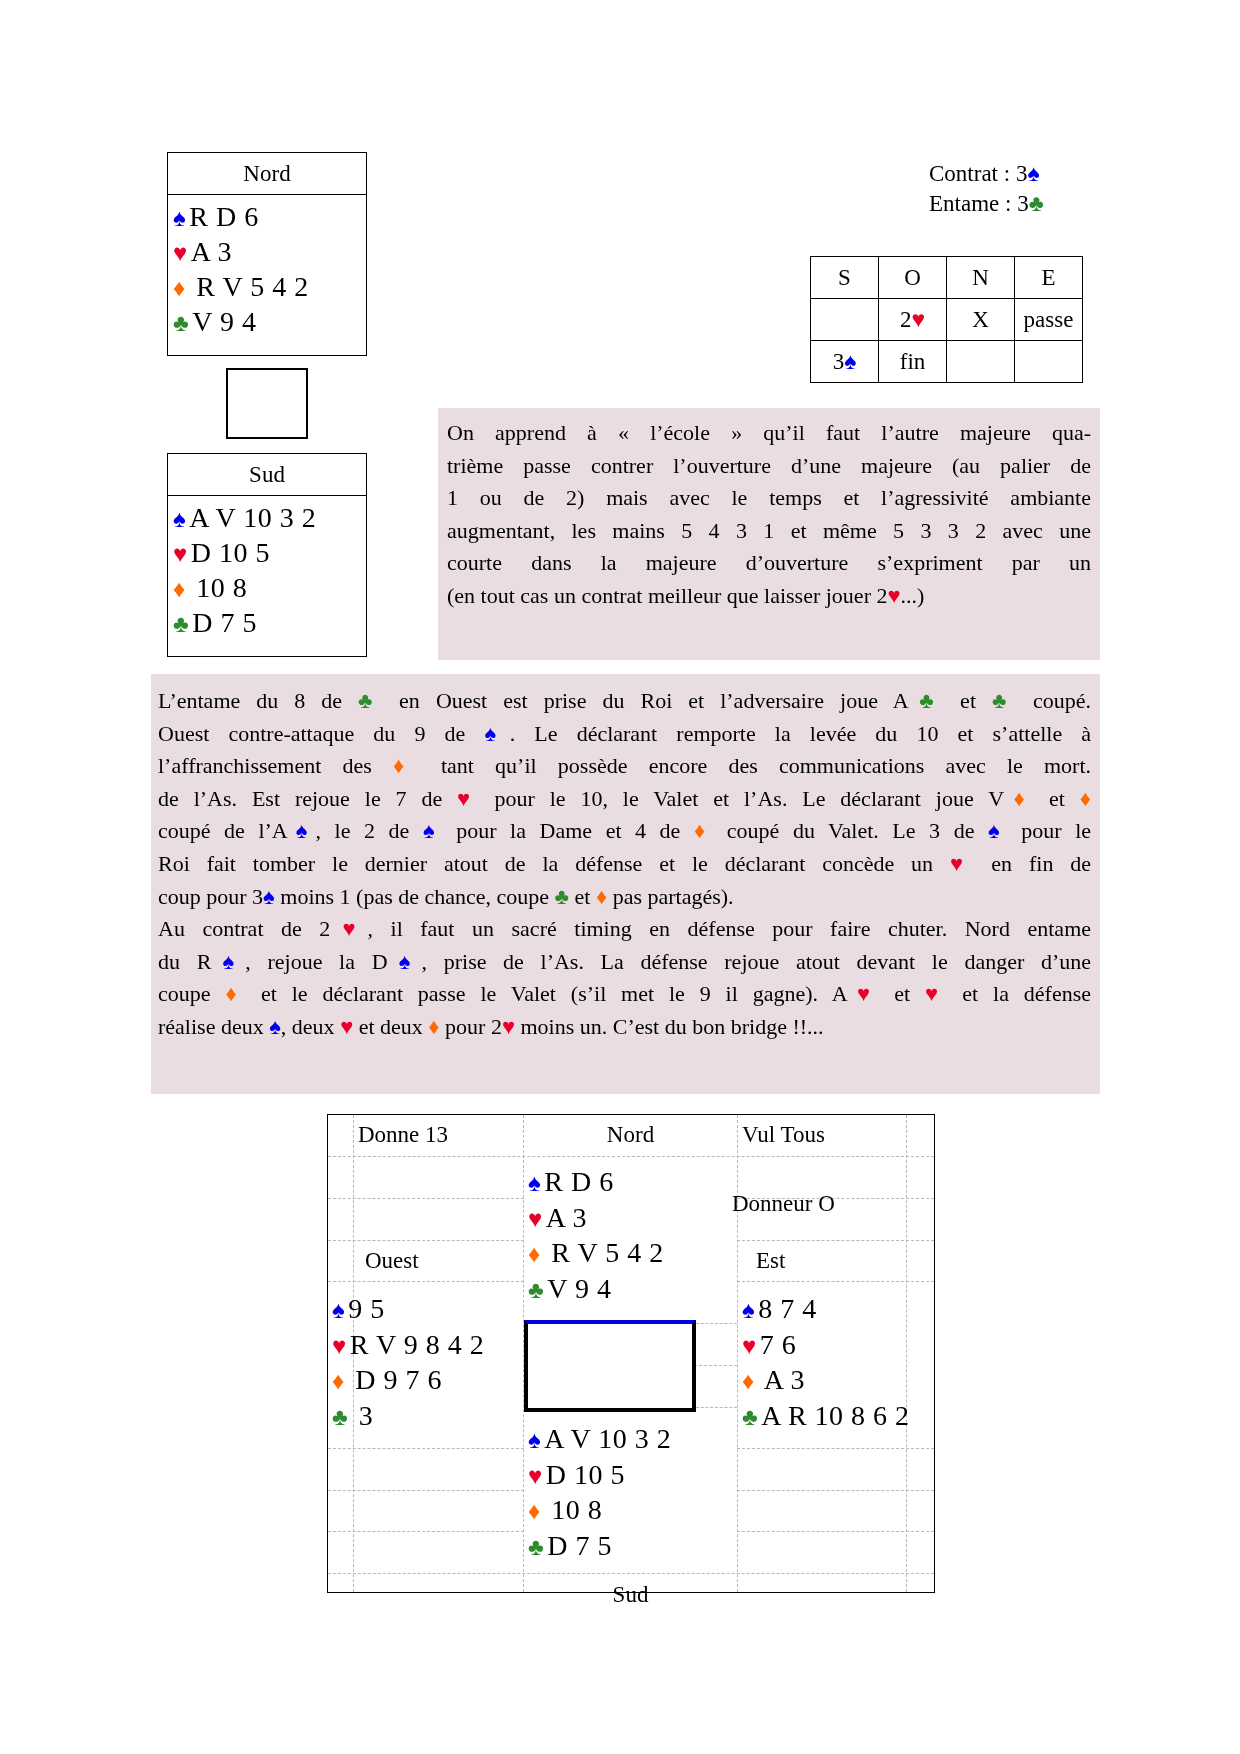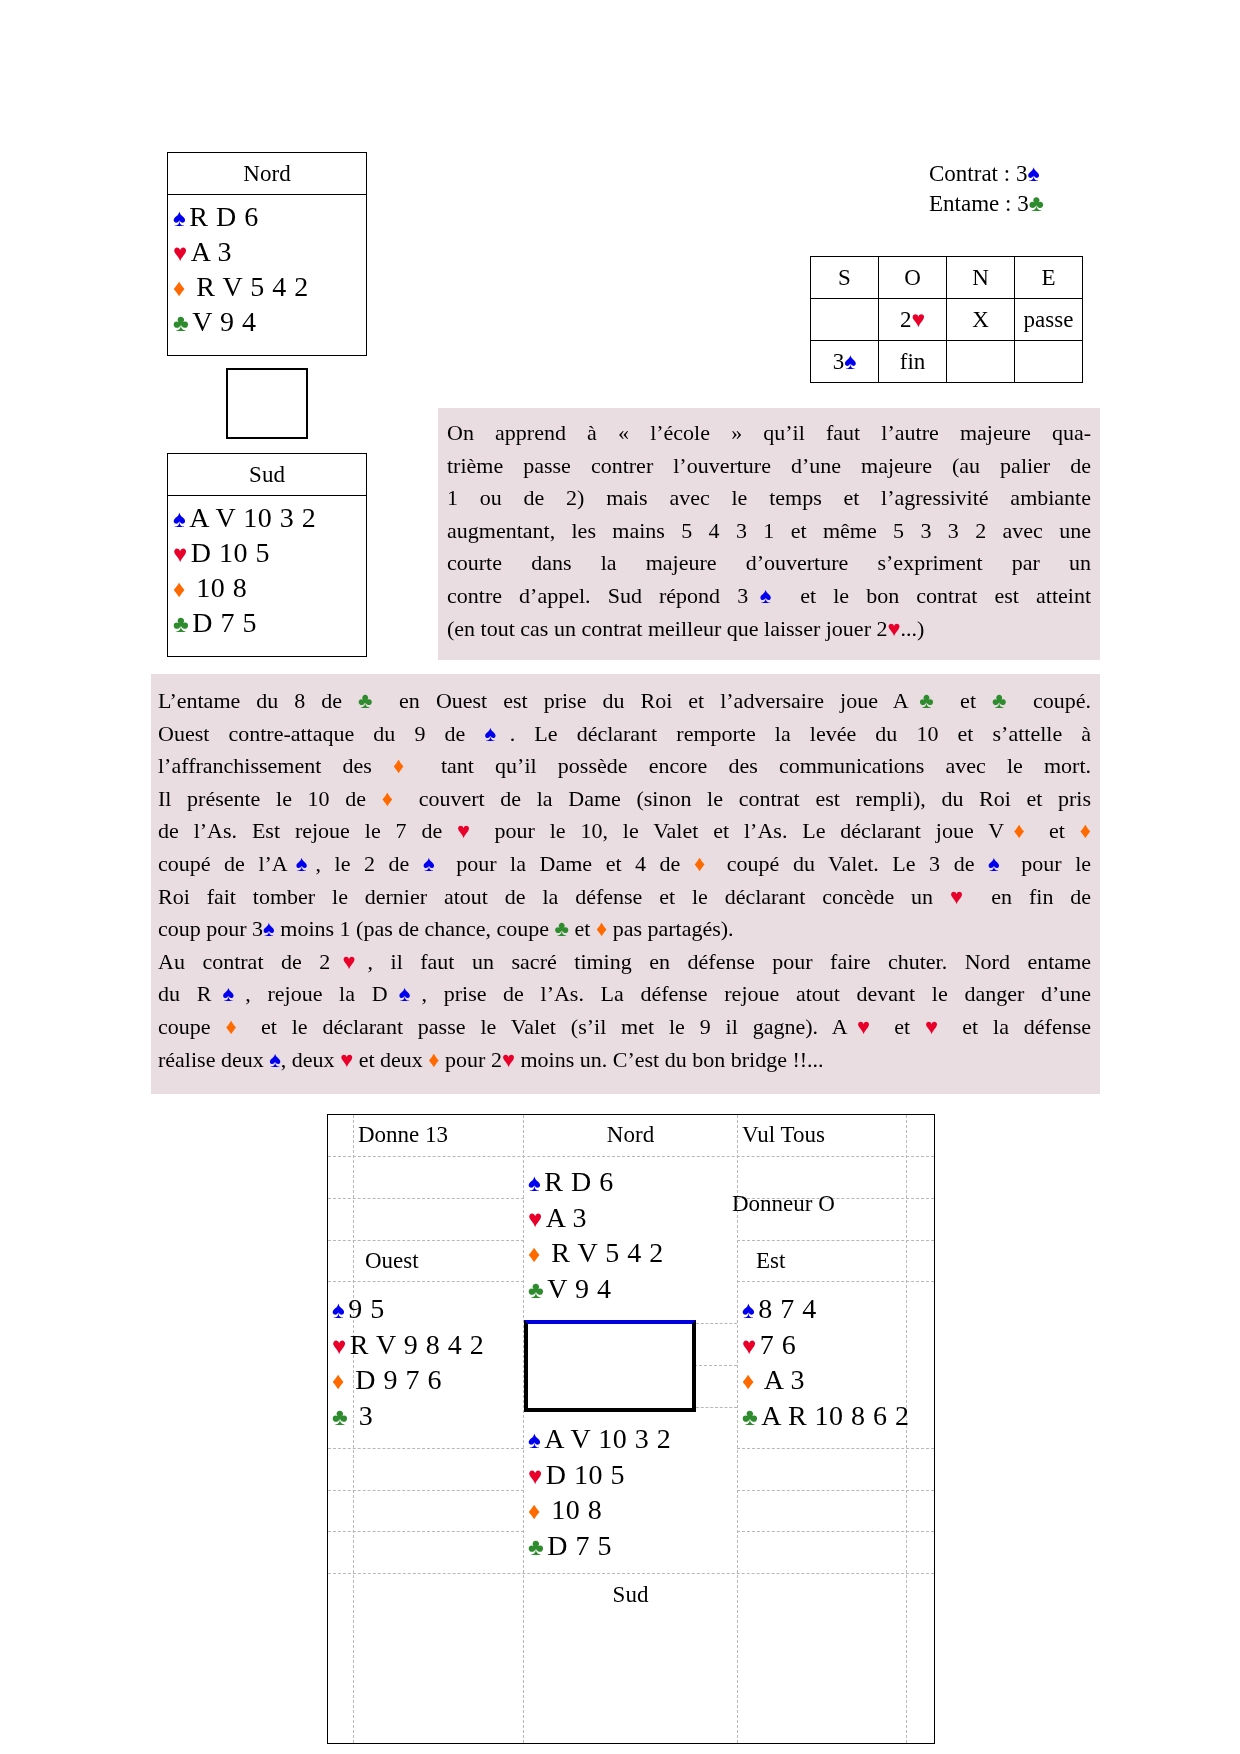--- a/index.html
+++ b/index.html
@@ -23,21 +23,21 @@
   .info { position:absolute; font-size:23px; line-height:30px; text-align:left; }
 
   table.bid { position:absolute; border-collapse:collapse; }
   table.bid td { border:1.3px solid #000; width:67px; height:41px; text-align:center;
                  font-size:23px; padding:0; }
 
   .pink { position:absolute; background:#eadde2; box-sizing:border-box; }
   .pink p { margin:0; font-size:22px; line-height:32.6px; text-align:justify; }
 
   
-  .deal { position:absolute; left:327px; top:1114px; width:608px; height:630px;
+  .deal { position:absolute; left:327px; top:1114px; width:608px; height:479px;
           border:1.3px solid #000; box-sizing:border-box; }
   .deal .vl { position:absolute; top:0; bottom:0; border-left:1px dashed #b8b8b8; }
   .deal .hl { position:absolute; height:0; border-top:1px dashed #b8b8b8; }
   .deal .lbl { position:absolute; font-size:23px; line-height:28px; white-space:nowrap; }
   .deal .hand { position:absolute; }
   .deal .hand .handline { font-size:28px; line-height:35.5px; height:35.5px; }
   .table-center { position:absolute; left:196px; top:205px; width:172px; height:92px;
                   border:4px solid #000; border-top:4px solid #0000dd; box-sizing:border-box; background:#fff; }
 </style>
 </head>
@@ -94,29 +94,27 @@
   </tr>
 </tbody>
   </table>
 
 <div class="pink" style="left:438px; top:408px; width:662px; height:252px; padding:9px 9px 0 9px;">
   <p style="text-align-last:justify;">On apprend à « l’école » qu’il faut l’autre majeure qua-</p>
   <p style="text-align-last:justify;">trième passe contrer l’ouverture d’une majeure (au palier de</p>
   <p style="text-align-last:justify;">1 ou de 2) mais avec le temps et l’agressivité ambiante</p>
   <p style="text-align-last:justify;">augmentant, les mains 5 4 3 1 et même 5 3 3 2 avec une</p>
   <p style="text-align-last:justify;">courte dans la majeure d’ouverture s’expriment par un</p>
-  <p style="text-align-last:justify;"><span>contre d’appel. Sud répond 3</span><span class="sp">♠</span><span> et le bon contrat est atteint</span></p>
   <p><span>(en tout cas un contrat meilleur que laisser jouer 2</span><span class="he">♥</span><span>...)</span></p>
 </div>
 
 <div class="pink" id="comm2" style="left:151px; top:674px; width:949px; height:420px; padding:11px 9px 0 7px;">
     <p style="text-align-last: justify;"><span>L’entame du 8 de </span><span class="cl">♣</span><span> en Ouest est prise du Roi et l’adversaire joue A</span><span class="cl">♣</span><span> et </span><span class="cl">♣</span><span> coupé.</span></p>
     <p style="text-align-last: justify;"><span>Ouest contre-attaque du 9 de </span><span class="sp">♠</span><span>. Le déclarant remporte la levée du 10 et s’attelle à</span></p>
     <p style="text-align-last: justify;"><span>l’affranchissement des </span><span class="di">♦</span><span> tant qu’il possède encore des communications avec le mort.</span></p>
-    <p style="text-align-last: justify;"><span>Il présente le 10 de </span><span class="di">♦</span><span> couvert de la Dame (sinon le contrat est rempli), du Roi et pris</span></p>
     <p style="text-align-last: justify;"><span>de l’As. Est rejoue le 7 de </span><span class="he">♥</span><span> pour le 10, le Valet et l’As. Le déclarant joue V</span><span class="di">♦</span><span> et </span><span class="di">♦</span></p>
     <p style="text-align-last: justify;"><span>coupé de l’A</span><span class="sp">♠</span><span>, le 2 de </span><span class="sp">♠</span><span> pour la Dame et 4 de </span><span class="di">♦</span><span> coupé du Valet. Le 3 de </span><span class="sp">♠</span><span> pour le</span></p>
     <p style="text-align-last: justify;"><span>Roi fait tomber le dernier atout de la défense et le déclarant concède un </span><span class="he">♥</span><span> en fin de</span></p>
     <p style="text-align-last: left;"><span>coup pour 3</span><span class="sp">♠</span><span> moins 1 (pas de chance, coupe </span><span class="cl">♣</span><span> et </span><span class="di">♦</span><span> pas partagés).</span></p>
     <p style="text-align-last: justify;"><span>Au contrat de 2</span><span class="he">♥</span><span>, il faut un sacré timing en défense pour faire chuter. Nord entame</span></p>
     <p style="text-align-last: justify;"><span>du R</span><span class="sp">♠</span><span>, rejoue la D</span><span class="sp">♠</span><span>, prise de l’As. La défense rejoue atout devant le danger d’une</span></p>
     <p style="text-align-last: justify;"><span>coupe </span><span class="di">♦</span><span> et le déclarant passe le Valet (s’il met le 9 il gagne). A</span><span class="he">♥</span><span> et </span><span class="he">♥</span><span> et la défense</span></p>
     <p style="text-align-last: left;"><span>réalise deux </span><span class="sp">♠</span><span>, deux </span><span class="he">♥</span><span> et deux </span><span class="di">♦</span><span> pour 2</span><span class="he">♥</span><span> moins un. C’est du bon bridge !!...</span></p>
   </div>
 

